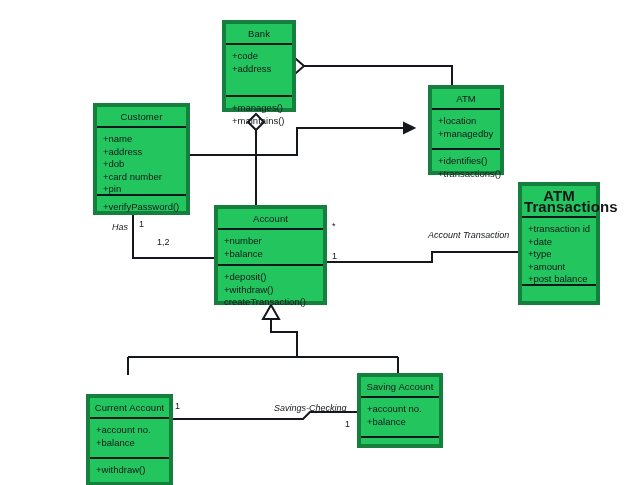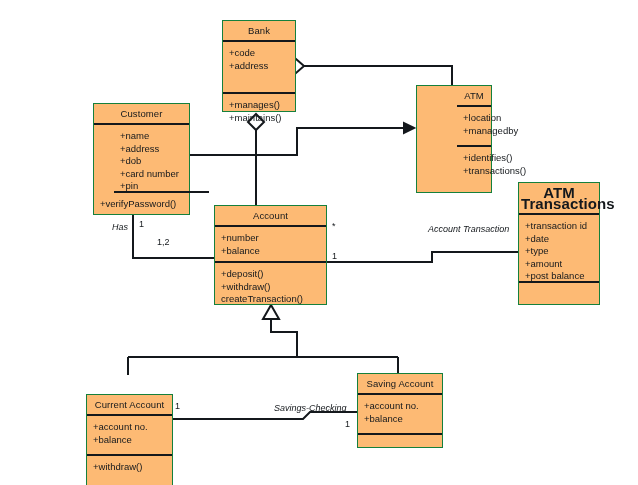--- a/index.html
+++ b/index.html
@@ -18,22 +18,22 @@
   #edges {
     position: absolute;
     left: 0;
     top: 0;
     width: 638px;
     height: 485px;
   }
   .uml-class {
     position: absolute;
     box-sizing: border-box;
-    border: 1px solid #15803d;
-    background: #fdba74;
+    border: 4px solid #15803d;
+    background: #22c55e;
     z-index: 5;
   }
   .uml-title {
     box-sizing: border-box;
     width: 100%;
     text-align: center;
     font-size: 9.5px;
     color: #14181c;
     padding: 4px 2px 4px 2px;
     border-bottom: 2px solid #14181c;
@@ -109,33 +109,33 @@
       <div class="uml-line">+address</div>
     </div>
     <div class="uml-ops">
       <div class="uml-line">+manages()</div>
       <div class="uml-line">+maintains()</div>
     </div>
   </div>
 
   <div class="uml-class" style="left:93px; top:103px; width:97px; height:112px;">
     <div class="uml-title">Customer</div>
-    <div class="uml-attrs" style="height:68px;margin-left:20px;">
+    <div class="uml-attrs" style="height:68px;">
       <div class="uml-line">+name</div>
       <div class="uml-line">+address</div>
       <div class="uml-line">+dob</div>
       <div class="uml-line">+card number</div>
       <div class="uml-line">+pin</div>
     </div>
     <div class="uml-ops">
       <div class="uml-line">+verifyPassword()</div>
     </div>
   </div>
 
-  <div class="uml-class" style="left:416px; top:85px; width:76px; height:108px;padding-left:40px;">
+  <div class="uml-class" style="left:428px; top:85px; width:76px; height:90px;">
     <div class="uml-title">ATM</div>
     <div class="uml-attrs" style="height:40px;">
       <div class="uml-line">+location</div>
       <div class="uml-line">+managedby</div>
     </div>
     <div class="uml-ops">
       <div class="uml-line">+identifies()</div>
       <div class="uml-line">+transactions()</div>
     </div>
   </div>
@@ -179,21 +179,21 @@
     <div class="uml-title">Saving Account</div>
     <div class="uml-attrs" style="height:40px;">
       <div class="uml-line">+account no.</div>
       <div class="uml-line">+balance</div>
     </div>
     <div class="uml-ops"></div>
   </div>
 
   <div class="edge-label" style="left:112px; top:222px;">Has</div>
 
-  <div class="edge-label" style="left:428px; top:224px;">Account Transaction</div>
+  <div class="edge-label" style="left:428px; top:230px;">Account Transaction</div>
 
   <div class="edge-label" style="left:274px; top:403px;">Savings-Checking</div>
 
   <div class="mult-label" style="left:139px; top:219px;">1</div>
 
   <div class="mult-label" style="left:157px; top:237px;">1,2</div>
 
   <div class="mult-label" style="left:332px; top:221px;">*</div>
 
   <div class="mult-label" style="left:332px; top:251px;">1</div>

